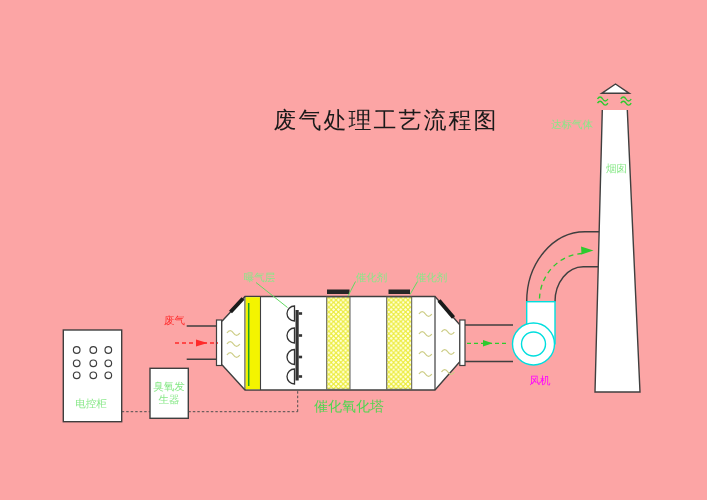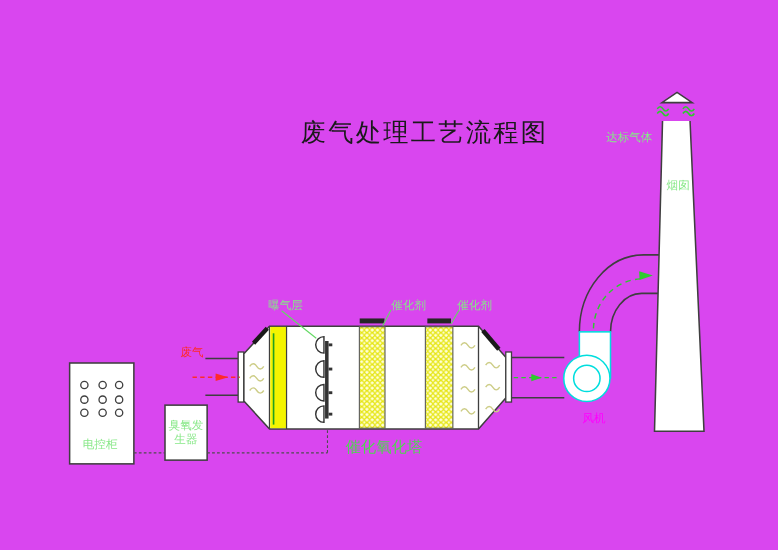--- a/index.html
+++ b/index.html
@@ -1,16 +1,16 @@
 <!DOCTYPE html>
 <html><head>
 <meta charset="utf-8">
 <style>
   html,body{margin:0;padding:0;background:#ffffff;}
-  .stage{position:relative;width:707px;height:500px;background:#d946ef;overflow:hidden;
+  .stage{position:relative;width:707px;height:500px;background:#fca5a5;overflow:hidden;
          font-family:"Liberation Sans",sans-serif;}
   svg{position:absolute;left:0;top:0;}
   text{font-family:"Liberation Sans",sans-serif;}
   .title-text{font-family:"Liberation Serif",serif;letter-spacing:2px;}
   .lbl{font-size:10.5px;}
   .lbl-big{font-size:14px;}
 </style>
 </head>
 <body>
 

